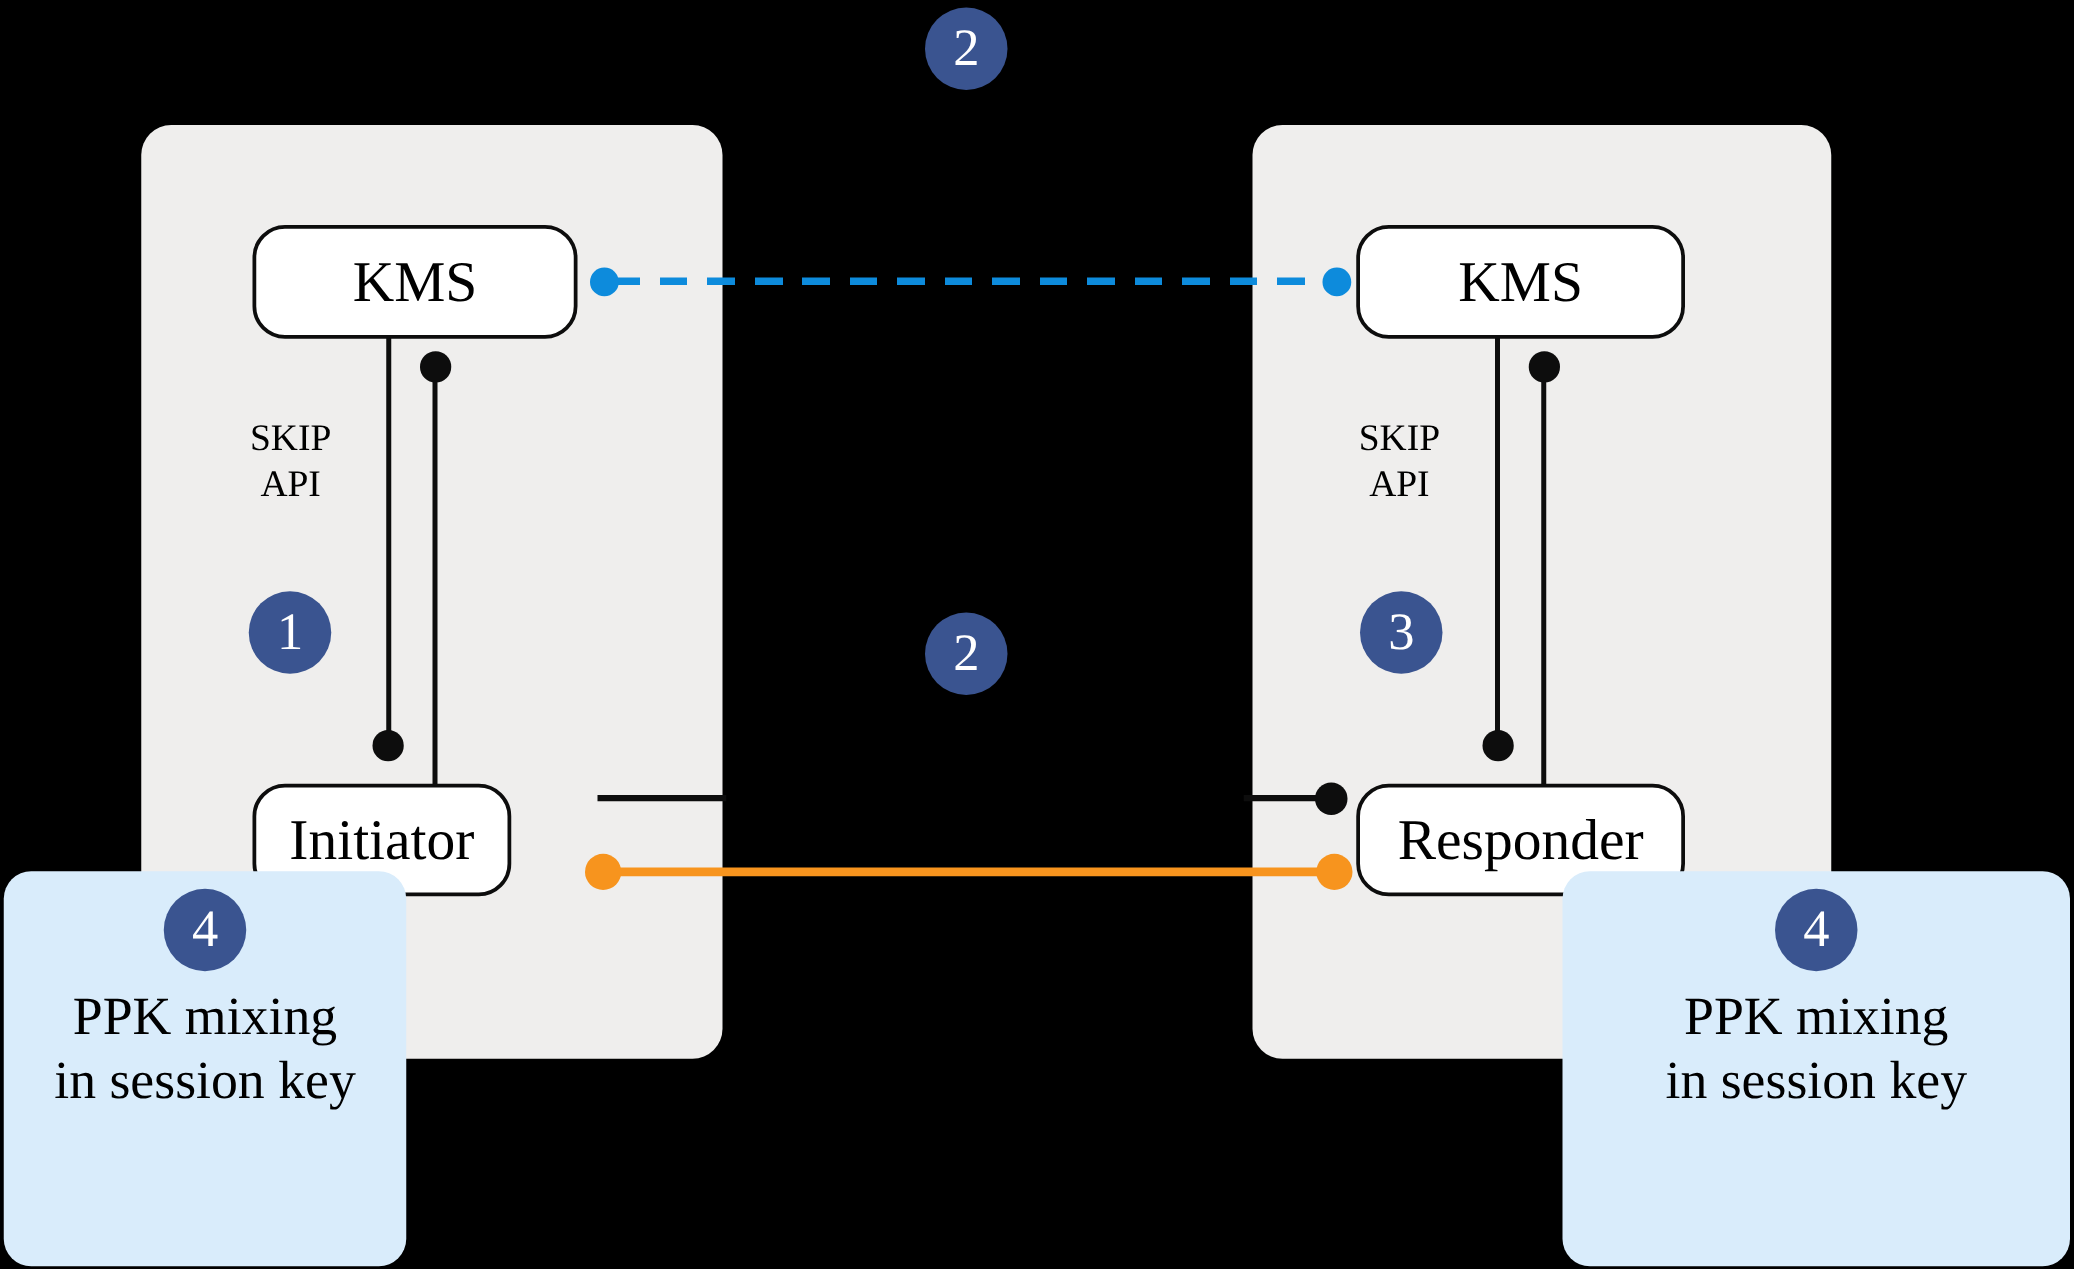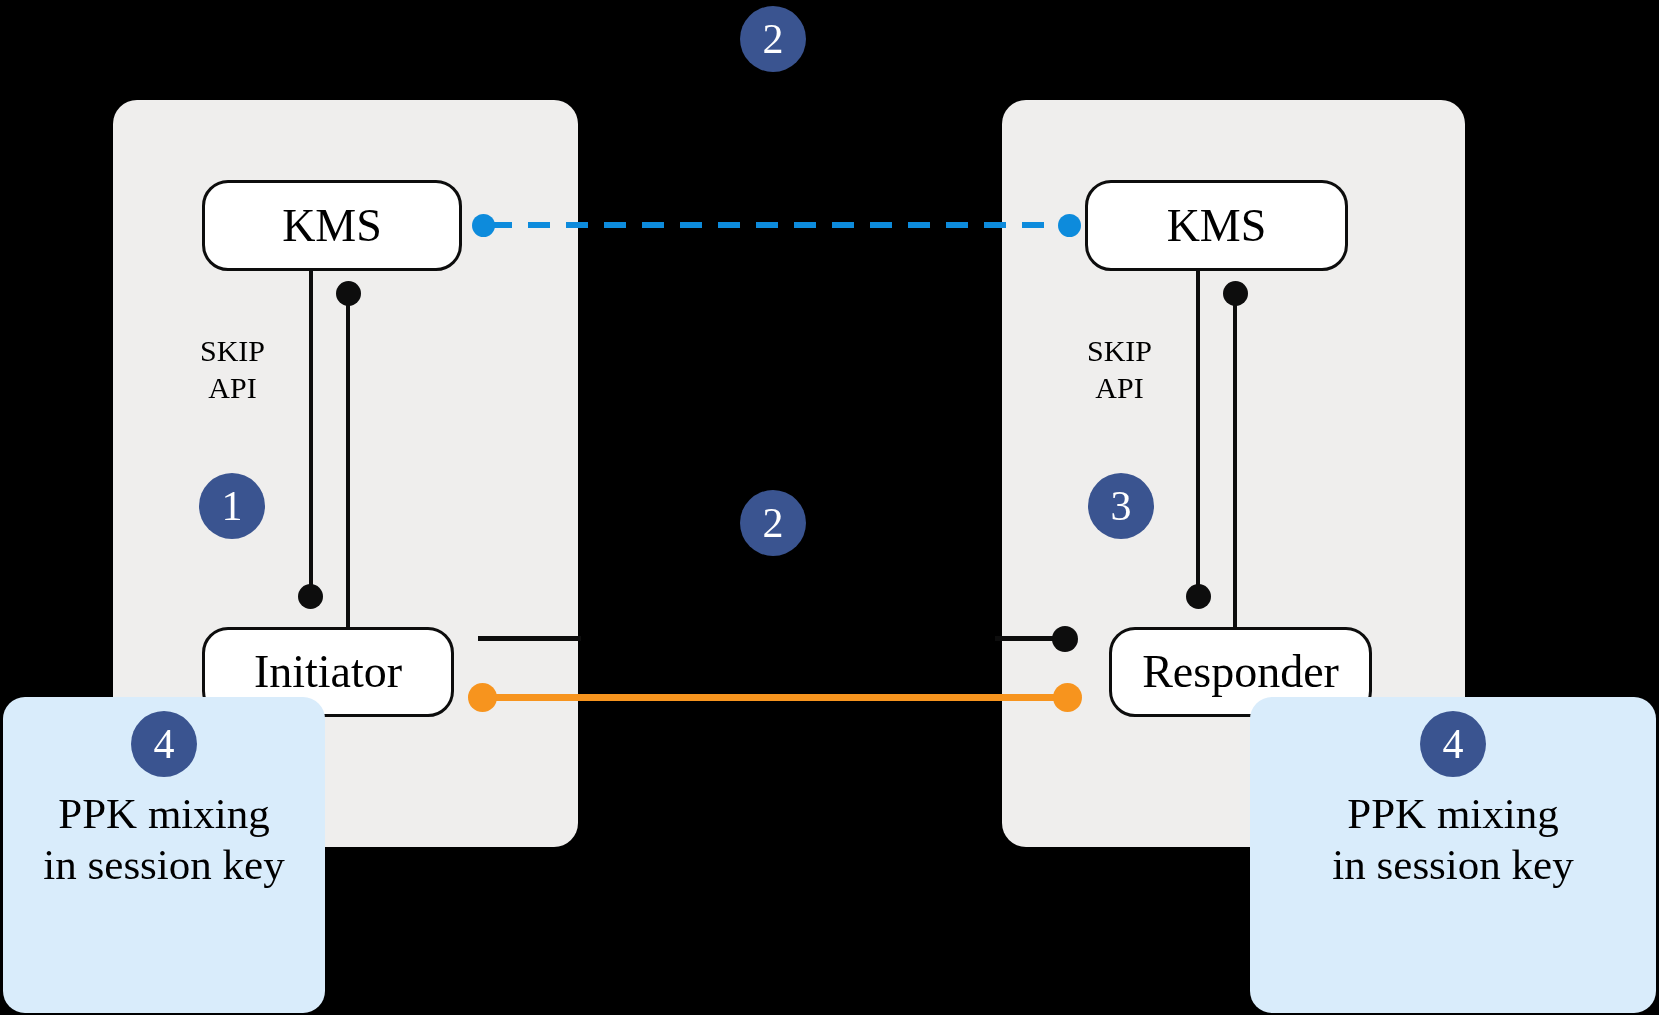--- a/index.html
+++ b/index.html
@@ -55,21 +55,21 @@
 
   <div class="skiplabel" style="left:150px;top:333px;width:165px;">
     <div>SKIP</div>
     <div>API</div>
   </div>
 
   <div class="badge" style="left:199px;top:473px;width:66px;height:66px;">
     <span>1</span>
   </div>
 
-  <div class="nodebox" style="left:202px;top:627px;width:252px;height:90px;">
+  <div class="nodebox" style="left:202px;top:627px;width:207px;height:90px;">
     <span>Initiator</span>
   </div>
 
   <div class="vline" style="left:1196px;top:268px;height:330px;"></div>
   <div class="dot" style="left:1186px;top:584px;width:25px;height:25px;"></div>
 
   <div class="vline" style="left:1233px;top:292px;height:336px;"></div>
   <div class="dot" style="left:1223px;top:281px;width:25px;height:25px;"></div>
 
   <div class="nodebox" style="left:1085px;top:180px;width:263px;height:91px;">
@@ -78,21 +78,21 @@
 
   <div class="skiplabel" style="left:1037px;top:333px;width:165px;">
     <div>SKIP</div>
     <div>API</div>
   </div>
 
   <div class="badge" style="left:1088px;top:473px;width:66px;height:66px;">
     <span>3</span>
   </div>
 
-  <div class="nodebox" style="left:1085px;top:627px;width:263px;height:90px;margin-left:24px;">
+  <div class="nodebox" style="left:1085px;top:627px;width:263px;height:90px;">
     <span>Responder</span>
   </div>
 
   <div class="dashline" style="left:490px;top:222px;width:582px;"></div>
   <div class="bdot" style="left:472px;top:214px;width:23px;height:23px;"></div>
   <div class="bdot" style="left:1058px;top:214px;width:23px;height:23px;"></div>
 
   <div class="hline" style="left:478px;top:636px;width:103px;"></div>
   <div class="hline" style="left:995px;top:636px;width:80px;"></div>
   <div class="dot" style="left:1052px;top:626px;width:26px;height:26px;"></div>

